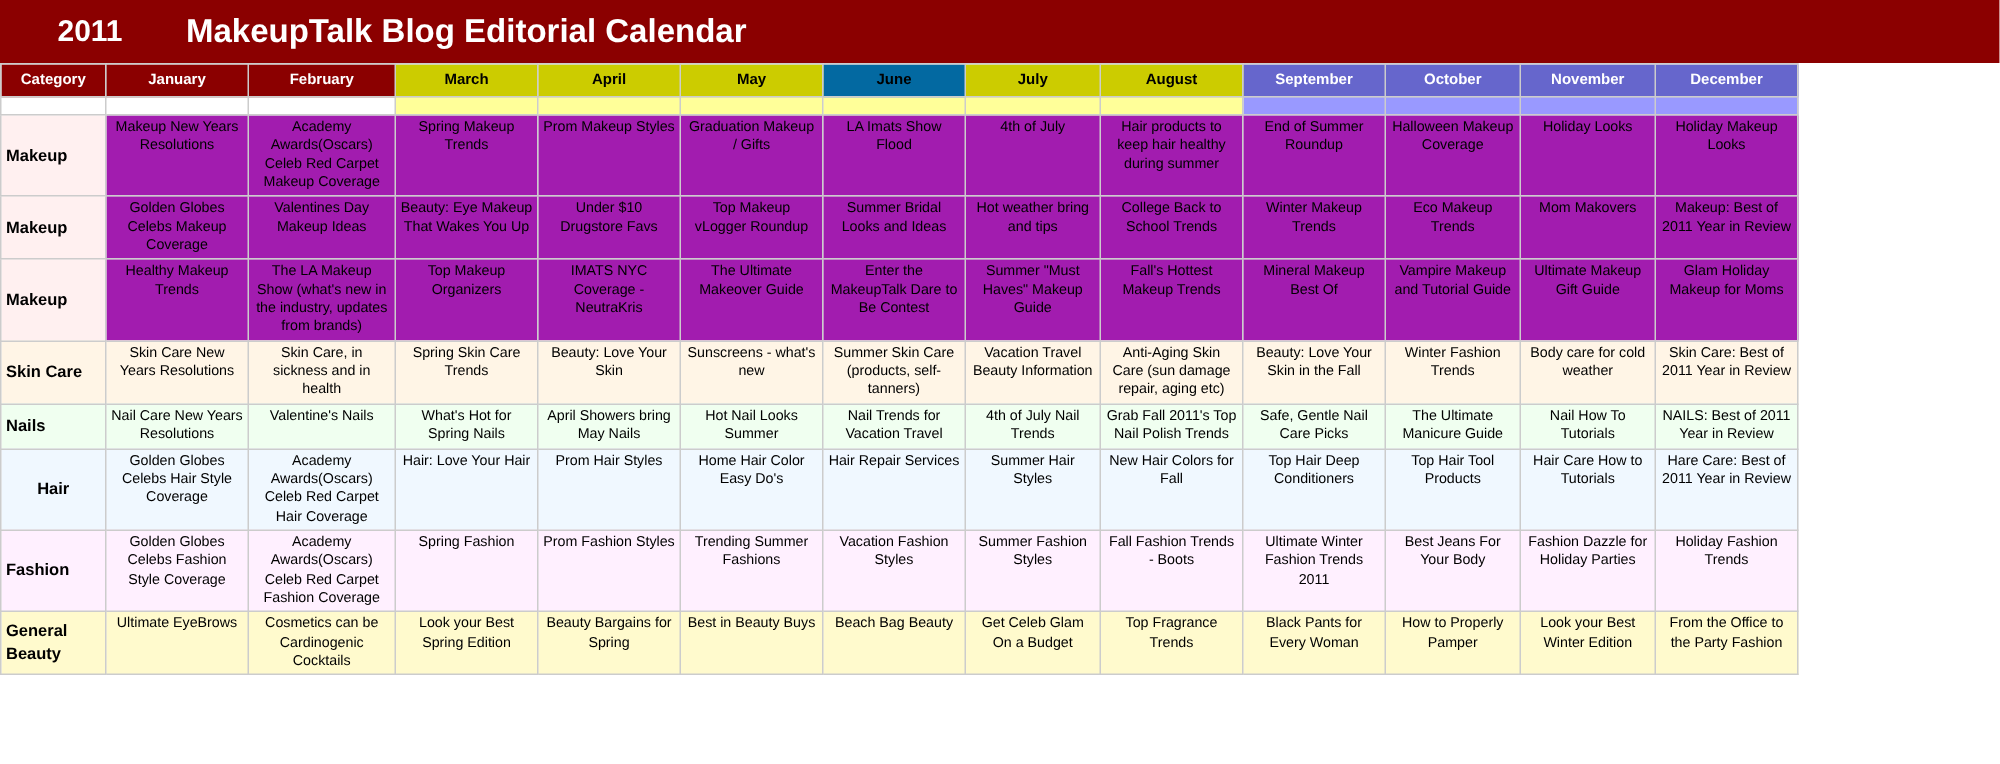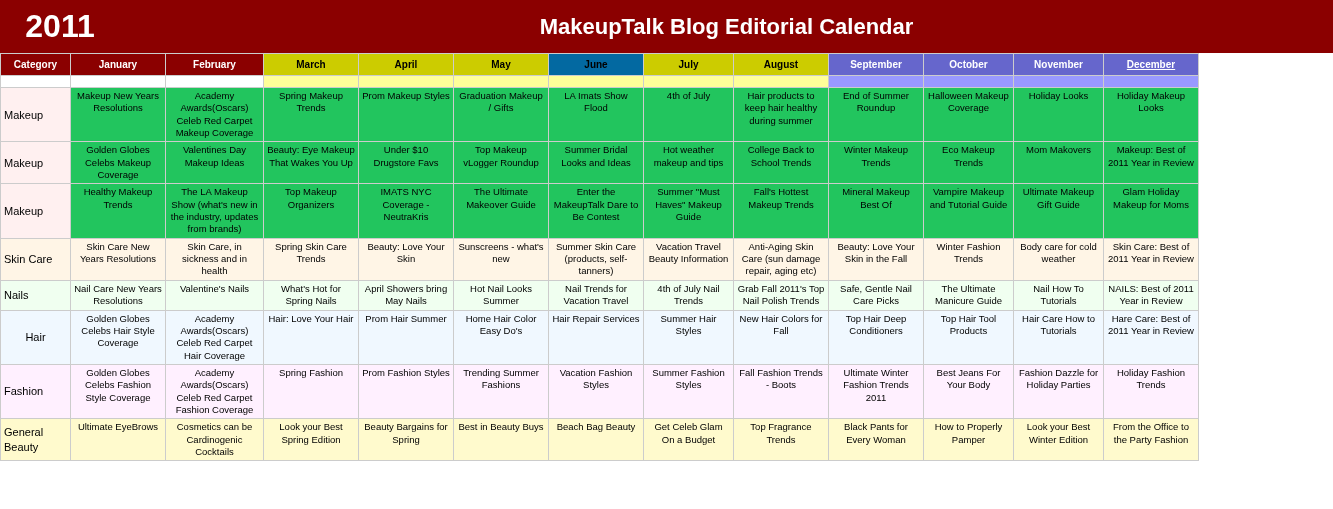--- a/index.html
+++ b/index.html
@@ -8,34 +8,33 @@
     .calendar-wrapper { width: 1333px; overflow: hidden; }
     
     .header-row {
       display: flex;
       align-items: center;
       background: #8B0000;
     }
     .year-cell {
       background: #8B0000;
       color: #fff;
-      font-size: 32px;
+      font-size: 20px;
       font-weight: bold;
       width: 120px;
       min-width: 120px;
       text-align: center;
       padding: 8px 4px;
     }
     .title-cell {
       flex: 1;
       background: #8B0000;
       color: #fff;
       font-size: 22px;
       font-weight: bold;
-      text-align: center;
       padding: 8px 4px;
     }
     
     table {
       width: 1098px;
       border-collapse: collapse;
       table-layout: fixed;
     }
     
     th, td {
@@ -50,29 +49,29 @@
       background: #8B0000;
       color: #fff;
       text-align: center;
       font-weight: bold;
       font-size: 10px;
       padding: 4px 2px;
     }
     
     
     .cat-label {
-      font-weight: normal;
+      font-weight: bold;
       font-size: 11px;
       text-align: left;
       vertical-align: middle;
       background: #fff;
     }
     
     
-    .row-makeup td { background: #22c55e; }
+    .row-makeup td { background: #a21caf; }
     .row-skincare td { background: #FFF5E6; }
     .row-nails td { background: #F0FFF0; }
     .row-hair td { background: #F0F8FF; text-align: center; }
     .row-fashion td { background: #FFF0FF; }
     .row-generalbeauty td { background: #FFFACD; }
     
     .row-cat-makeup { background: #FFF0F0 !important; }
     .row-cat-skincare { background: #FFF5E6 !important; }
     .row-cat-nails { background: #F0FFF0 !important; }
     .row-cat-hair { background: #F0F8FF !important; }
@@ -132,21 +131,21 @@
         <th>February</th>
         <th style="background:#CCCC00; color:#000;margin-left:28px;">March</th>
         <th style="background:#CCCC00; color:#000;">April</th>
         <th style="background:#CCCC00; color:#000;">May</th>
         <th style="background:#0369a1; color:#000;">June</th>
         <th style="background:#CCCC00; color:#000;">July</th>
         <th style="background:#CCCC00; color:#000;">August</th>
         <th style="background:#6666CC; color:#fff;margin-top:24px;">September</th>
         <th style="background:#6666CC; color:#fff;">October</th>
         <th style="background:#6666CC; color:#fff;">November</th>
-        <th style="background:#6666CC; color:#fff;text-decoration:underline;">December</th>
+        <th style="background:#6666CC; color:#fff;">December</th>
       </tr>
       <tr class="color-band">
         <td class="c-cat"></td>
         <td class="c-jan"></td>
         <td class="c-feb"></td>
         <td class="c-mar"></td>
         <td class="c-apr"></td>
         <td class="c-may"></td>
         <td class="c-jun"></td>
         <td class="c-jul"></td>
@@ -174,21 +173,21 @@
           <td>Holiday Makeup Looks</td>
         </tr>
         <tr class="row-makeup">
           <td class="cat-label row-cat-makeup">Makeup</td>
           <td>Golden Globes Celebs Makeup Coverage</td>
           <td>Valentines Day Makeup Ideas</td>
           <td>Beauty: Eye Makeup That Wakes You Up</td>
           <td>Under $10 Drugstore Favs</td>
           <td>Top Makeup vLogger Roundup</td>
           <td>Summer Bridal Looks and Ideas</td>
-          <td>Hot weather makeup and tips</td>
+          <td>Hot weather bring and tips</td>
           <td>College Back to School Trends</td>
           <td>Winter Makeup Trends</td>
           <td>Eco Makeup Trends</td>
           <td>Mom Makovers</td>
           <td>Makeup: Best of 2011 Year in Review</td>
         </tr>
         <tr class="row-makeup">
           <td class="cat-label row-cat-makeup">Makeup</td>
           <td>Healthy Makeup Trends</td>
           <td>The LA Makeup Show (what's new in the industry, updates from brands)</td>
@@ -231,21 +230,21 @@
           <td>Safe, Gentle Nail Care Picks</td>
           <td>The Ultimate Manicure Guide</td>
           <td>Nail How To Tutorials</td>
           <td>NAILS: Best of 2011 Year in Review</td>
         </tr>
         <tr class="row-hair">
           <td class="cat-label row-cat-hair">Hair</td>
           <td>Golden Globes Celebs Hair Style Coverage</td>
           <td>Academy Awards(Oscars) Celeb Red Carpet Hair Coverage</td>
           <td>Hair: Love Your Hair</td>
-          <td>Prom Hair Summer</td>
+          <td>Prom Hair Styles</td>
           <td>Home Hair Color Easy Do's</td>
           <td>Hair Repair Services</td>
           <td>Summer Hair Styles</td>
           <td>New Hair Colors for Fall</td>
           <td>Top Hair Deep Conditioners</td>
           <td>Top Hair Tool Products</td>
           <td>Hair Care How to Tutorials</td>
           <td>Hare Care: Best of 2011 Year in Review</td>
         </tr>
         <tr class="row-fashion">

